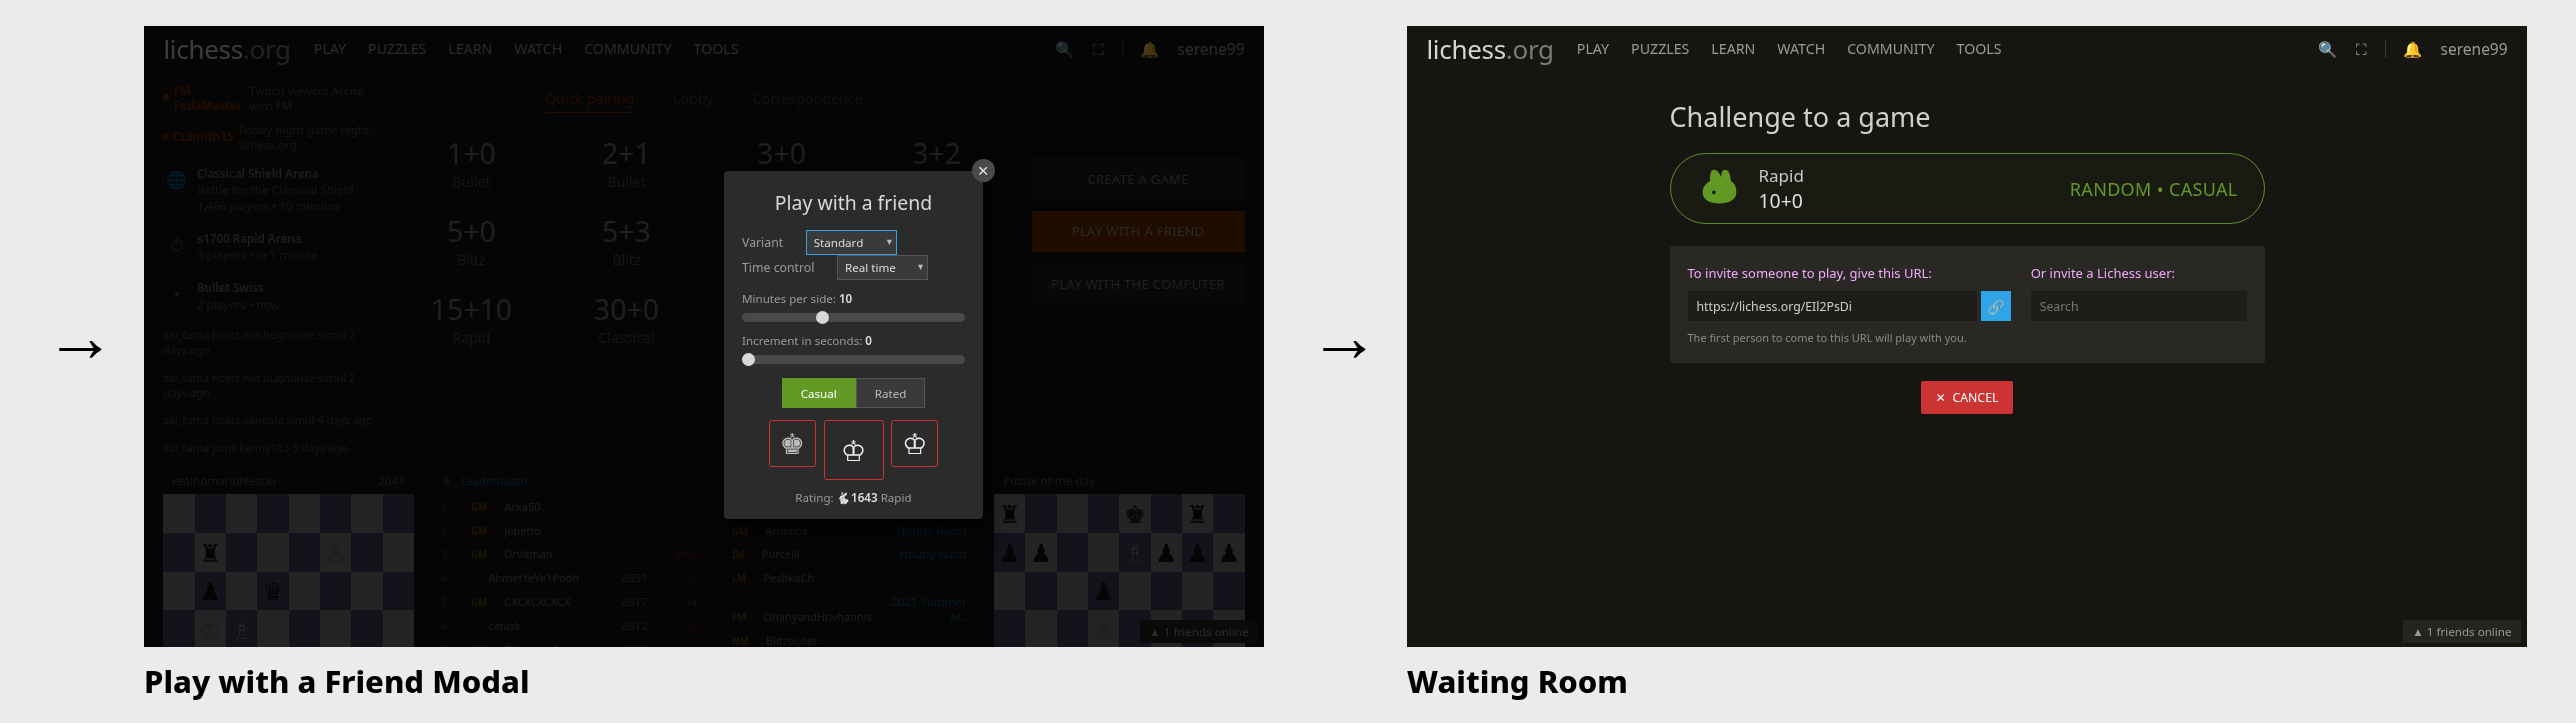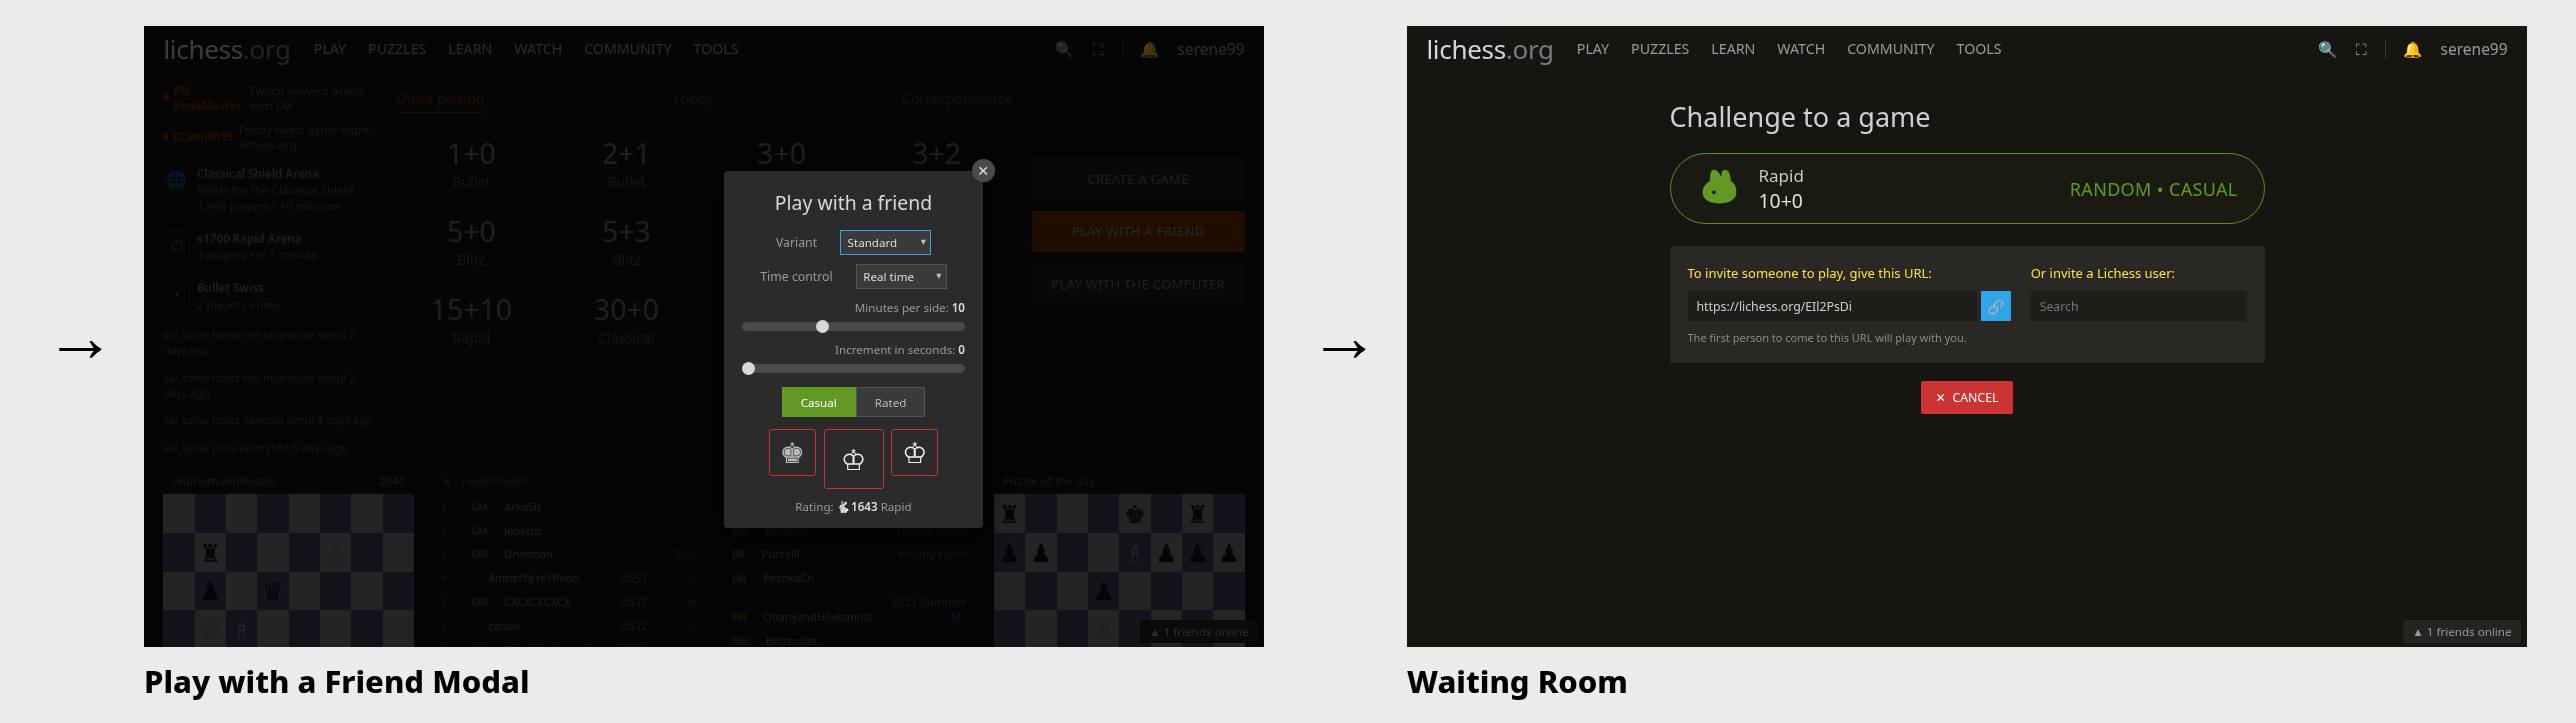--- a/index.html
+++ b/index.html
@@ -32,21 +32,21 @@
   .stream .dot{width:6.5px;height:6.5px;border-radius:50%;background:#d64f00}
   .stream .title{color:#d64f00;font-weight:700}
   .tevent{display:flex;gap:6.5px;align-items:flex-start;padding:6.5px 0;border-top:0.6px solid #2a2a26}
   .tevent .ticon{width:27px;height:27px;display:flex;align-items:center;justify-content:center;border:0.6px solid #3a3a36;border-radius:3.9px;color:#9a9a98;font-size:17px}
   .tevent .tmeta{display:flex;flex-direction:column;gap:1.3px}
   .tevent .tname{color:#bababa;font-weight:600}
   .feedline{padding:3.9px 0;border-top:0.6px solid #242420;font-size:11px}
   .more{text-align:right;color:#5a5a56;font-size:10.4px;padding-top:3.9px}
 
   .midcol{flex:1}
-  .tabs{display:flex;gap:39px;justify-content:space-between;padding:9px 0;font-size:14.2px}
+  .tabs{display:flex;gap:39px;justify-content:center;padding:9px 0;font-size:14.2px}
   .tabs .tab{color:#6a6a66}
   .tabs .tab.active{color:#d64f00;border-bottom:1.3px solid #d64f00;padding-bottom:3.9px}
   .grid{display:grid;grid-template-columns:repeat(4,1fr);gap:3.9px;margin-top:3.9px}
   .tile{background:#262421;height:74px;display:flex;flex-direction:column;align-items:center;justify-content:center;color:#bababa}
   .tile .big{font-size:28.5px;color:#cacaca}
   .tile .small{font-size:14.2px;color:#8a8a86}
   .tile.last{background:transparent;text-align:left;align-items:flex-start;justify-content:flex-end;padding:3.9px 0}
   .tile.last .ln{font-size:11.6px;color:#9a9a98}
 
   .rightcol{width:213px;display:flex;flex-direction:column;gap:11.6px;padding-top:78px}
@@ -72,27 +72,27 @@
   .lrow .delta.dn{color:#c33}
   .winhead{padding:6.5px 9px;color:#9a9a98;display:flex;justify-content:space-between}
   .headtabs{display:flex;gap:9px;padding:6.5px 9px;font-size:11px}
   .headtabs span{color:#7a7a76}
   .headtabs span.on{color:#2fa4e7}
 
   
   .modal{position:absolute;z-index:20;left:580px;top:145px;width:259px;background:#2b2b2b;border-radius:3.9px;box-shadow:0 6.5px 26px rgba(0,0,0,.7);padding:18px 18px 14.2px;color:#bababa}
   .modal .close{position:absolute;right:-11.6px;top:-11.6px;width:23px;height:23px;border-radius:50%;background:#4a4a4a;color:#ddd;display:flex;align-items:center;justify-content:center;font-size:14.2px;cursor:pointer}
   .modal h2{text-align:center;font-size:19.4px;font-weight:400;color:#d8d8d8;margin-bottom:14.2px}
-  .mrow{display:flex;align-items:center;justify-content:center;gap:23px;margin:9px 0;font-size:12.3px}
+  .mrow{display:flex;align-items:center;gap:23px;margin:0 0;font-size:12.3px}
   .mrow label{color:#9a9a98}
   .msel{background:#3a3a3a;border:0.6px solid #555;color:#ddd;padding:3.9px 18px 3.9px 6.5px;font-size:11.6px;min-width:91px;appearance:none;position:relative}
   .msel.variant{border:1.3px solid #2fa4e7}
   .selwrap{position:relative}
   .selwrap:after{content:"▾";position:absolute;right:5.2px;top:3.9px;color:#bbb;font-size:10.4px;pointer-events:none}
-  .mlabel{text-align:right;font-size:11.6px;color:#9a9a98;margin-top:11.6px}
+  .mlabel{text-align:left;font-size:11.6px;color:#9a9a98;margin-top:11.6px}
   .mval{color:#ddd;font-weight:600}
   .slider{width:100%;height:9px;background:#4a4a4a;border-radius:4.5px;margin:6.5px 0 2.6px;position:relative}
   .slider .thumb{position:absolute;top:-1.9px;width:13px;height:13px;background:#d8d8d8;border-radius:50%}
   .mode{display:flex;justify-content:center;gap:0;margin:14.2px 0 11.6px}
   .mode button{border:0.6px solid #555;background:#3a3a3a;color:#bababa;padding:6.5px 18px;font-size:11.6px;cursor:pointer}
   .mode button.on{background:#629924;color:#fff;border-color:#629924}
   .colors{display:flex;justify-content:center;gap:7.8px;margin:5.2px 0 10.4px}
   .colorbtn{width:47px;height:47px;border:1.3px solid #c33;border-radius:2.6px;display:flex;align-items:center;justify-content:center;background:#2b2b2b;font-size:28.5px}
   .colorbtn.mid{width:60px;height:60px}
   .rating{text-align:center;font-size:11.6px;color:#9a9a98}
@@ -106,21 +106,21 @@
   .rabbit{width:45px;height:45px;color:#629924}
   .binfo{display:flex;flex-direction:column}
   .bname{font-size:17px;color:#c8c8c6}
   .btc{font-size:19.4px;color:#e0e0de;font-weight:400}
   .btag{margin-left:auto;font-size:18px;color:#629924;letter-spacing:0.3px}
   .btag .dot{color:#629924;padding:0 5.2px}
 
   .ch-body{background:#2a2824;margin-top:22px;border-radius:2.6px;padding:18px;display:flex;gap:19.4px}
   .ch-left{flex:1.2}
   .ch-right{flex:.8}
-  .ch-lab{font-size:13px;color:#fde047;margin-bottom:9px}
+  .ch-lab{font-size:13px;color:#f0abfc;margin-bottom:9px}
   .urlrow{display:flex;gap:4px}
   .urlbox{flex:1;background:#1f1d1a;color:#cfcfcd;padding:6.5px 9px;font-size:12.3px;border:none}
   .copybtn{width:30px;background:#2fa4e7;color:#fff;display:flex;align-items:center;justify-content:center;border:none;font-size:14.2px}
   .hint{font-size:11px;color:#8a8a86;margin-top:9px}
   .search{width:100%;background:#1f1d1a;color:#cfcfcd;padding:6.5px 9px;font-size:12.3px;border:none}
   .cancel{margin:18px auto 0;display:flex;align-items:center;justify-content:center;gap:6.5px;background:#c33;color:#fff;border:none;padding:7.8px 14.2px;font-size:12.3px;border-radius:1.9px;cursor:pointer}
   .cancelrow{display:flex;justify-content:center}
 
   .friends-online{position:absolute;right:6.5px;bottom:3.9px;background:#262421;color:#999;font-size:11.6px;padding:3.9px 9px;border-radius:1.9px 1.9px 0 0}
 

